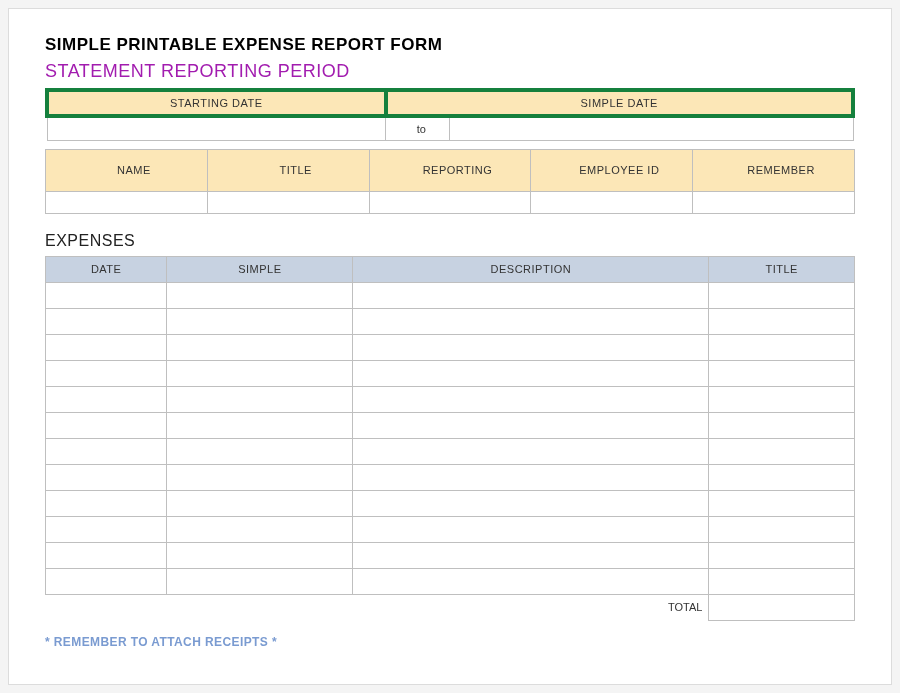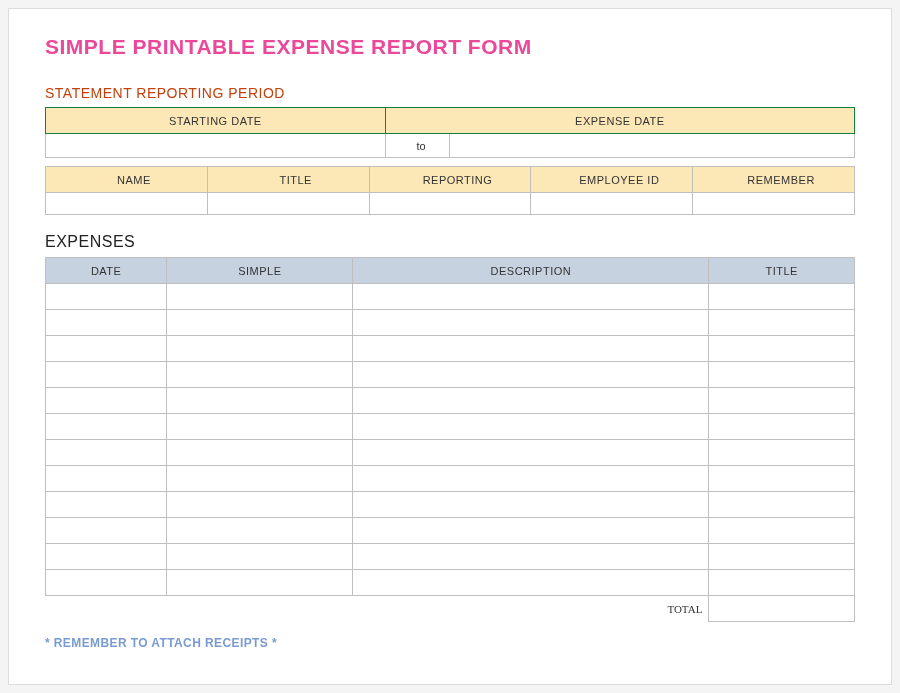--- a/index.html
+++ b/index.html
@@ -12,46 +12,46 @@
     height: 693px;
   }
   .page {
     background: #ffffff;
     border: 1px solid #dcdcdc;
     width: 884px;
     height: 677px;
     padding: 26px 36px 20px 36px;
   }
   .title {
-    color: #ec4899;
+    color: #000000;
     font-weight: 700;
-    font-size: 21px;
-    letter-spacing: 0.5px;
-    margin: 0 0 26px 0;
+    font-size: 17px;
+    letter-spacing: 0.5px;
+    margin: 0 0 6px 0;
   }
   .section-label {
-    font-size: 14px;
-    letter-spacing: 0.5px;
-    color: #c2410c;
+    font-size: 18px;
+    letter-spacing: 0.5px;
+    color: #a21caf;
     margin: 0 0 6px 0;
   }
   table {
     border-collapse: collapse;
     width: 100%;
     table-layout: fixed;
   }
   
   
   .period-table th {
     background: #fce7b7;
     font-weight: 400;
     font-size: 11px;
     letter-spacing: 0.5px;
     color: #333;
-    border: 1px solid #15803d;
+    border: 4px solid #15803d;
     height: 26px;
   }
   .period-table td {
     border: 1px solid #bfbfbf;
     height: 24px;
     font-size: 11px;
     text-align: center;
     color: #333;
     padding-left: 8px;
   }
@@ -60,21 +60,21 @@
   .emp-table {
     margin-top: 8px;
   }
   .emp-table th {
     background: #fce7b7;
     font-weight: 400;
     font-size: 11px;
     letter-spacing: 0.5px;
     color: #333;
     border: 1px solid #bfbfbf;
-    height: 26px;
+    height: 42px;
     padding-left: 16px;
   }
   .emp-table td {
     border: 1px solid #bfbfbf;
     height: 22px;
   }
 
   .expenses-label {
     font-size: 16px;
     letter-spacing: 0.5px;
@@ -106,21 +106,20 @@
     border-bottom: 1px solid #bfbfbf;
   }
   .exp-table tr.total-row td.noborder {
     border: none;
   }
   .exp-table tr.total-row td.total-label {
     border-top: 1px solid #bfbfbf;
     border-bottom: none;
     border-right: 1px solid #bfbfbf;
     border-left: none;
-    font-family: Liberation Serif, serif;
   }
   .exp-table tr.total-row td.total-cell {
     border: 1px solid #bfbfbf;
   }
 
   .footnote {
     color: #7a9bd1;
     font-weight: 700;
     font-size: 12px;
     letter-spacing: 0.4px;
@@ -138,21 +137,21 @@
 
   <table class="period-table">
     <colgroup>
       <col style="width:42%">
       <col style="width:8%">
       <col style="width:50%">
     </colgroup>
     <tbody>
         <tr>
       <th>STARTING DATE</th>
-      <th colspan="2">EXPENSE DATE</th>
+      <th colspan="2">SIMPLE DATE</th>
     </tr>
     <tr>
       <td></td>
       <td style="border-left:1px solid #bfbfbf;border-right:1px solid #bfbfbf;">to</td>
       <td></td>
     </tr>
   </tbody>
     </table>
 
   <table class="emp-table">

